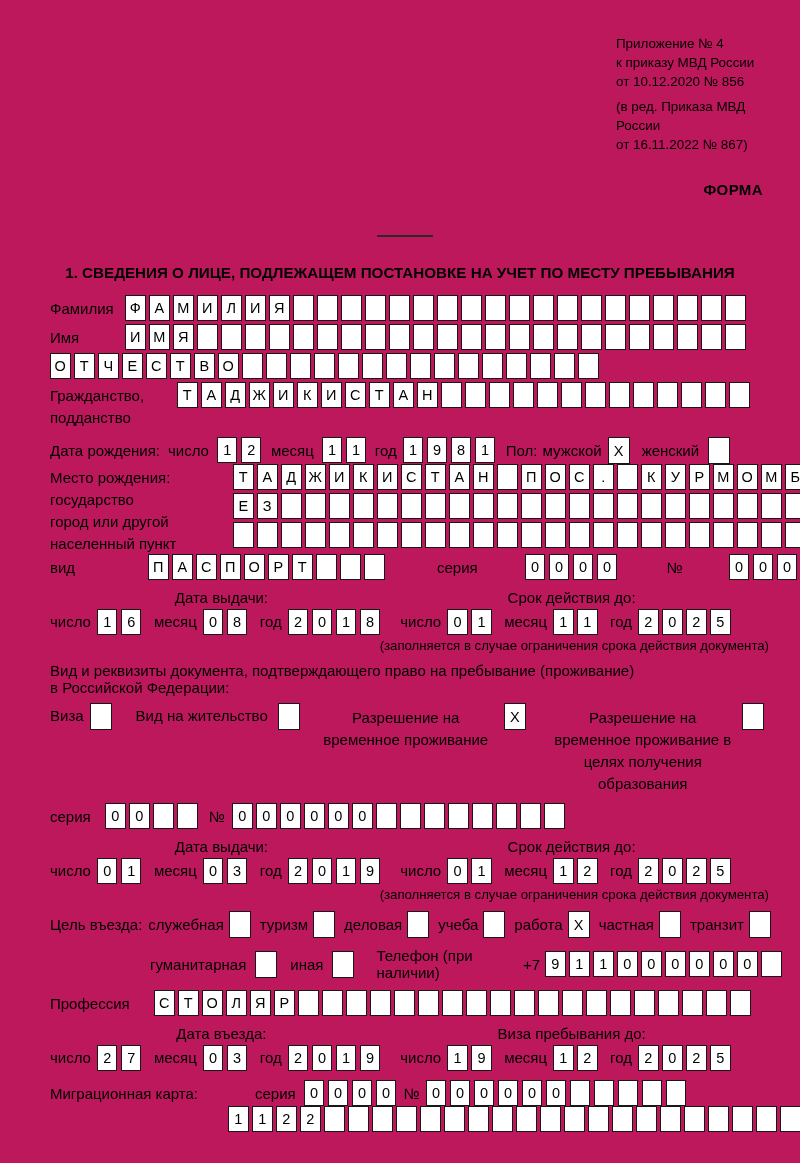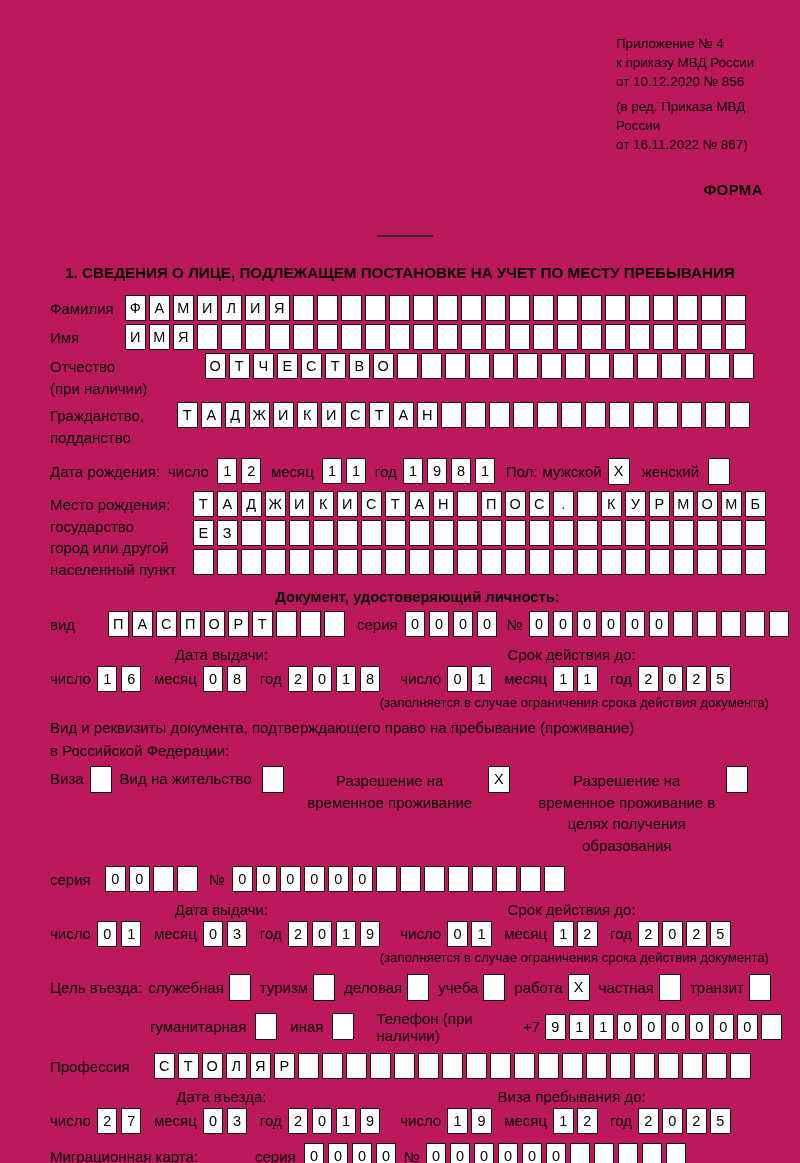--- a/index.html
+++ b/index.html
@@ -52,21 +52,21 @@
   .opts { margin-top: 6px; }
   .opt { display: flex; align-items: flex-start; }
   .opt .lbl, .opt .optw { padding-top: 5px; }
   .optw { flex: none; text-align: center; line-height: 1.45; }
   .opt .checkbox { margin-left: 10px; margin-top: 1px; }
 
   .prow { display: flex; align-items: center; margin-top: 9px; }
   .pitem { display: flex; align-items: center; margin-left: 9px; }
   .pitem .checkbox { margin-left: 5px; }
   .pitem .plbl { flex: none; }
-  .mt6 { margin-top: 6px; } .mt9 { margin-top: 9px; }
+  .mt6 { margin-top: 0; gap: 40px; } .mt9 { margin-top: 9px; }
 </style>
 </head>
 <body>
 
 <div class="page">
 
   <div class="appendix">
     <div>Приложение № 4</div>
     <div>к приказу МВД России</div>
     <div>от 10.12.2020 № 856</div>
@@ -144,24 +144,20 @@
           <span class="cell"></span>
           <span class="cell"></span>
           <span class="cell"></span>
           <span class="cell"></span>
           <span class="cell"></span>
           <span class="cell"></span>
         </span>
     </div>
 
     <div class="row">
-      <span class="lblblock w-patr">
-        <div>Отчество</div>
-        <div>(при наличии)</div>
-      </span>
       <span class="cells">
           <span class="cell">О</span>
           <span class="cell">Т</span>
           <span class="cell">Ч</span>
           <span class="cell">Е</span>
           <span class="cell">С</span>
           <span class="cell">Т</span>
           <span class="cell">В</span>
           <span class="cell">О</span>
           <span class="cell"></span>
@@ -323,21 +319,20 @@
             <span class="cell"></span>
             <span class="cell"></span>
             <span class="cell"></span>
             <span class="cell"></span>
             <span class="cell"></span>
             <span class="cell"></span>
           </span>
       </span>
     </div>
 
-    <div class="docheading">Документ, удостоверяющий личность:</div>
 
     <div class="row mt6">
       <span class="lbl" style="width:58px">вид</span>
       <span class="cells">
           <span class="cell">П</span>
           <span class="cell">А</span>
           <span class="cell">С</span>
           <span class="cell">П</span>
           <span class="cell">О</span>
           <span class="cell">Р</span>
@@ -418,21 +413,21 @@
     <div class="note">(заполняется в случае ограничения срока действия документа)</div>
 
     <div class="mt9">Вид и реквизиты документа, подтверждающего право на пребывание (проживание)</div>
     <div class="mt6">в Российской Федерации:</div>
 
     <div class="row opts">
       <div class="opt">
         <span class="lbl">Виза</span>
         <span class="checkbox" style="margin-left:6px"></span>
       </div>
-      <div class="opt" style="margin-left:8px">
+      <div class="opt" style="margin-left:24px">
         <span class="lbl">Вид на жительство</span>
         <span class="checkbox"></span>
       </div>
       <div class="opt" style="margin-left:18px">
         <span class="optw" style="width:176px">Разрешение на временное проживание</span>
         <span class="checkbox">X</span>
       </div>
       <div class="opt" style="margin-left:28px">
         <span class="optw" style="width:178px">Разрешение на временное проживание в целях получения образования</span>
         <span class="checkbox"></span>

